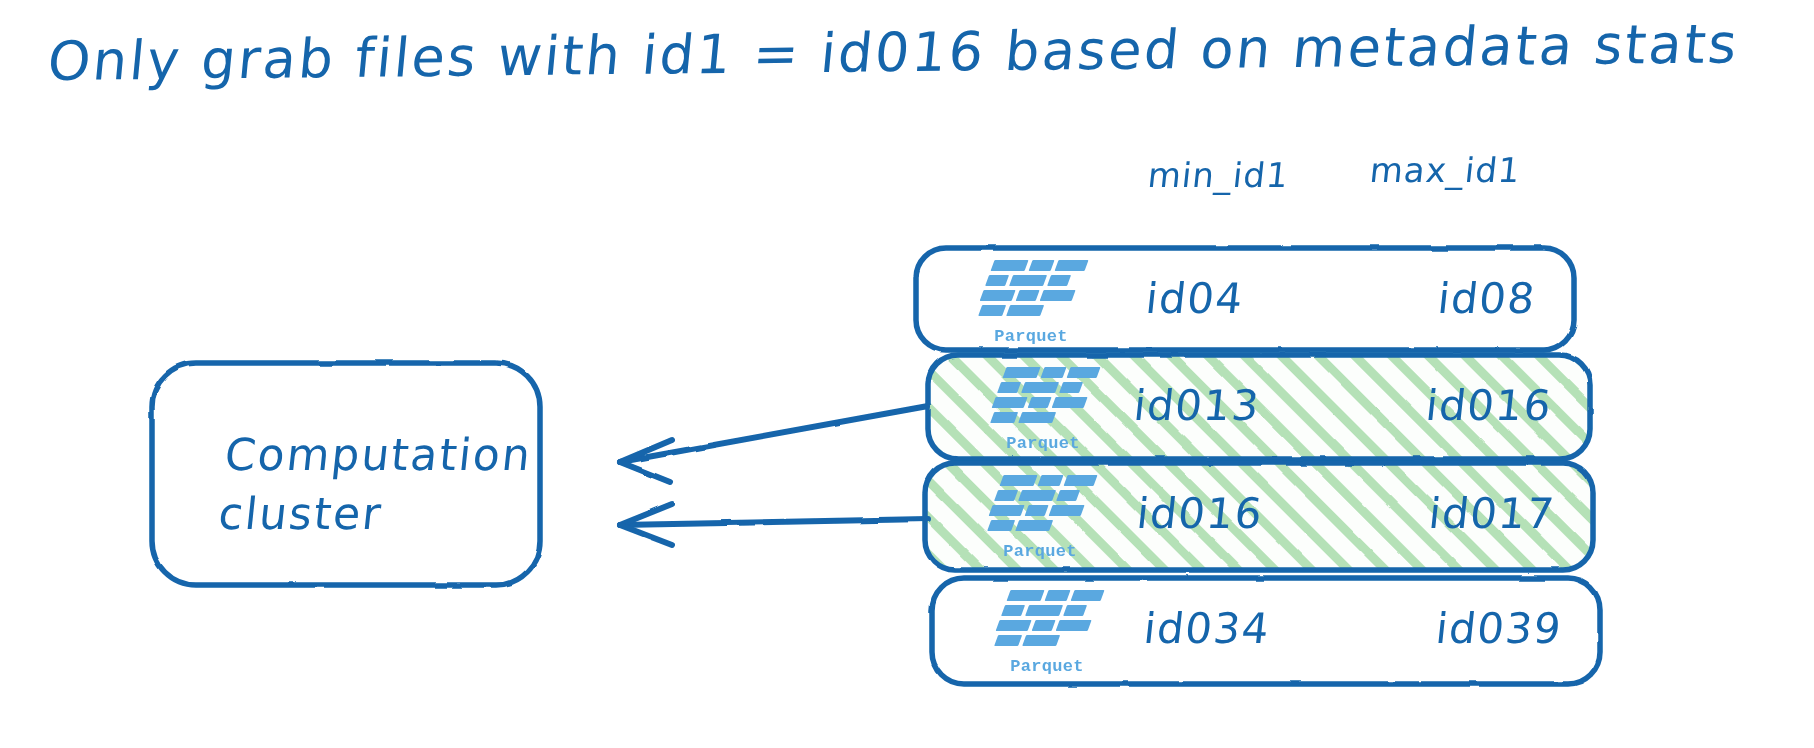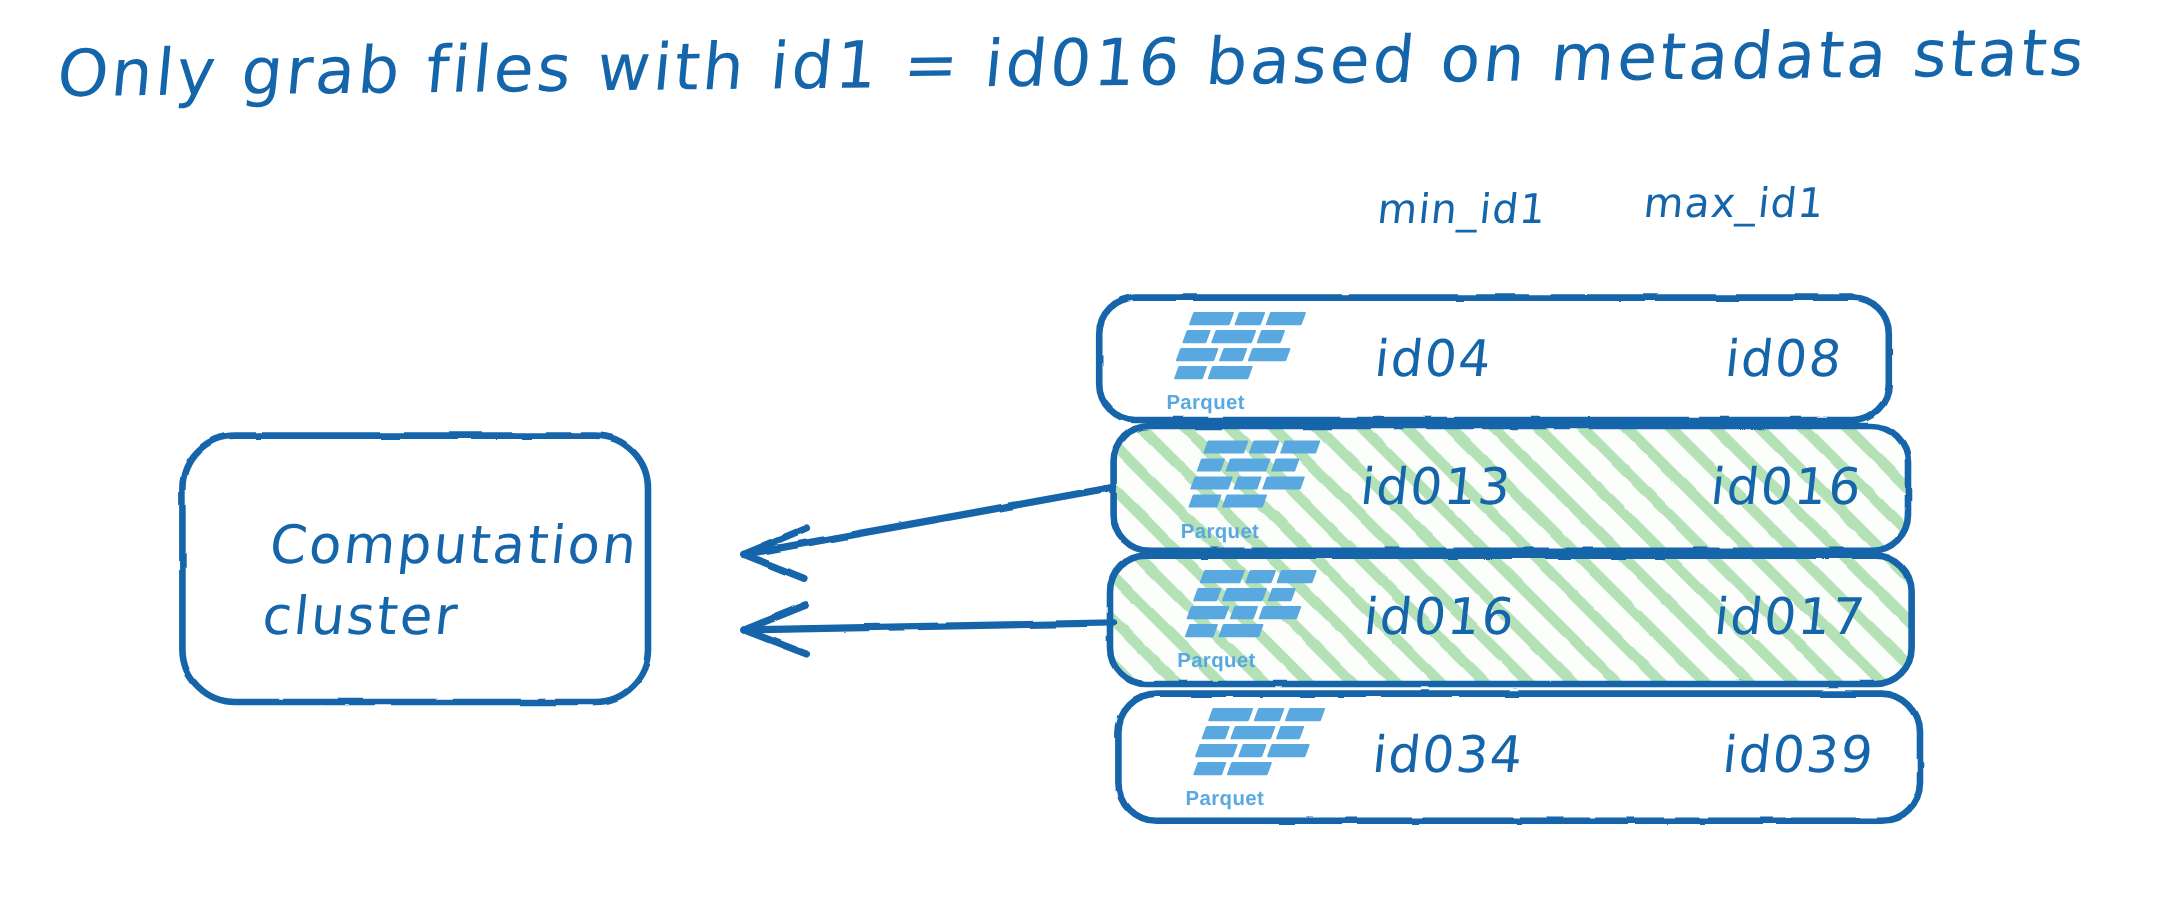--- a/index.html
+++ b/index.html
@@ -70,25 +70,26 @@
   .cellval.max{ right:38px; }
 
   .plogo{
     position:absolute;
     left:56px; top:8px;
     width:118px;height:88px;
   }
   .plogo .ptext{
     position:absolute;
     left:0;right:0;bottom:-2px;
+    text-align:center;
     font-size:17px;
     font-weight:bold;
     color:#5aa8e0;
     letter-spacing:0.3px;
-    font-family:Liberation Sans, sans-serif;
+    font-family:Liberation Mono, monospace;
   }
 </style>
 </head>
 <body>
 
 <svg id="canvas" viewBox="0 0 1814 748" aria-hidden="true">
   <defs>
 
     <pattern id="hatch" width="26" height="26" patternUnits="userSpaceOnUse" patternTransform="rotate(-45)">
       <rect width="26" height="26" fill="#fcfefc"></rect>

